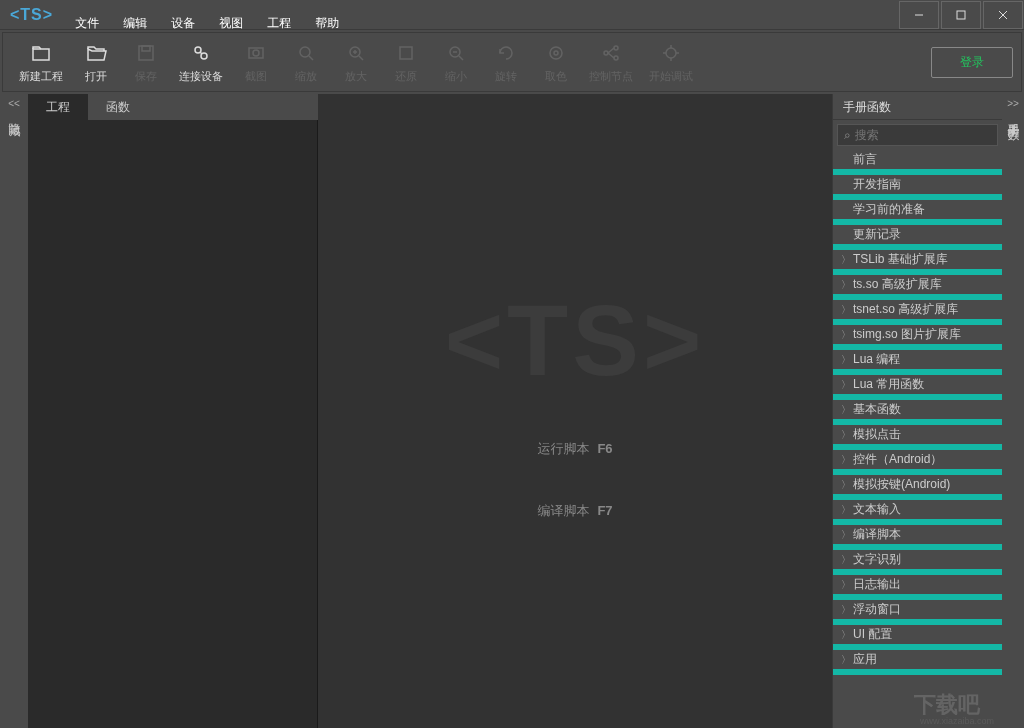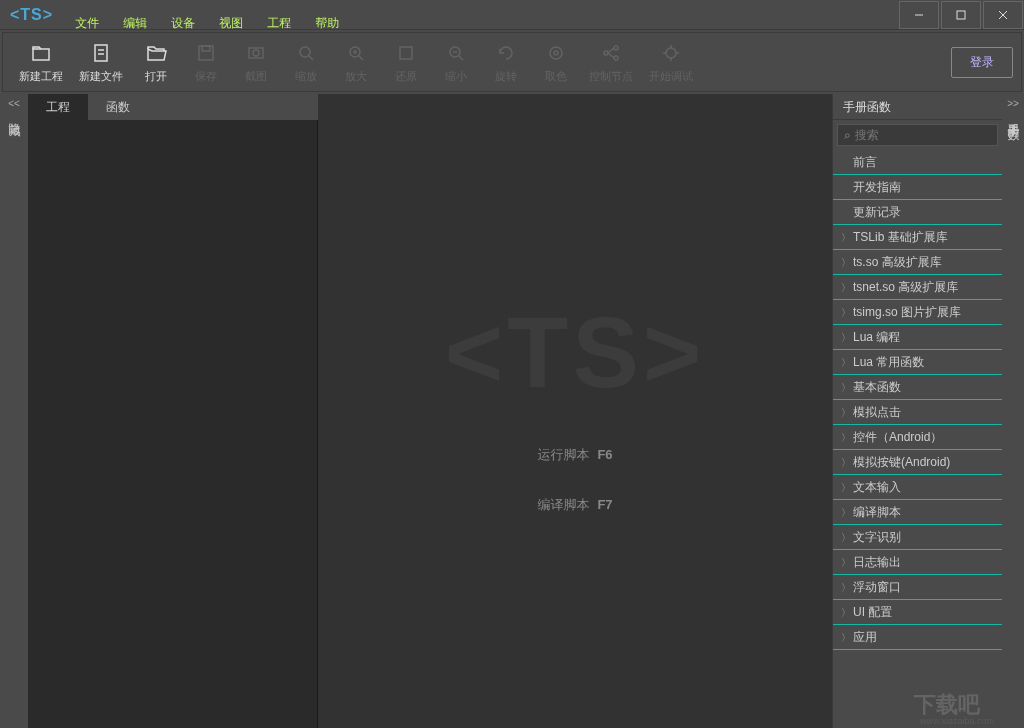--- a/index.html
+++ b/index.html
@@ -1,58 +1,58 @@
 <!DOCTYPE html>
 <html><head>
 <meta charset="utf-8">
 <style>
 * { margin: 0; padding: 0; box-sizing: border-box; font-family: "Microsoft YaHei", sans-serif; }
 body { background: #4a4a4a; width: 1024px; height: 728px; overflow: hidden; color: #ccc; font-size: 12px; }
 
 .menubar { height: 30px; background: #4a4a4a; display: flex; align-items: center; border-bottom: 1px solid #3a3a3a; }
 .logo { color: #4aa8d8; font-weight: bold; font-size: 16px; padding: 0 10px; letter-spacing: 1px; }
-.menu-item { padding: 0 12px; height: 14px; line-height: 30px; cursor: pointer; color: #bef264; }
+.menu-item { padding: 0 12px; height: 14px; line-height: 30px; cursor: pointer; color: #ffffff; }
 .window-controls { margin-left: auto; display: flex; }
 .win-btn { width: 40px; height: 28px; display: flex; align-items: center; justify-content: center; cursor: pointer; margin: 1px; background: #4a4a4a; border: 1px solid #666; }
 .win-btn svg { stroke: #ddd; fill: none; }
 
 .toolbar { height: 60px; background: #4a4a4a; display: flex; align-items: center; padding: 4px 8px; border: 1px solid #3a3a3a; margin: 2px; }
 .tool-btn { display: flex; flex-direction: column; align-items: center; justify-content: center; padding: 4px 8px; min-width: 50px; cursor: pointer; }
 .tool-btn.disabled { opacity: 0.4; cursor: default; }
 .tool-icon { height: 24px; display: flex; align-items: center; justify-content: center; }
 .tool-icon svg { stroke: #ddd; fill: none; stroke-width: 1.5; }
 .tool-btn.disabled .tool-icon svg { stroke: #888; }
 .tool-label { font-size: 11px; margin-top: 4px; color: #ddd; }
 .tool-btn.disabled .tool-label { color: #888; }
-.login-btn { margin-left: auto; padding: 6px 18px; border: 1px solid #888; cursor: pointer; color: #c4b5fd; border-radius: 2px; }
+.login-btn { margin-left: auto; padding: 6px 28px; border: 1px solid #888; cursor: pointer; color: #22c55e; border-radius: 2px; }
 
 .main-area { display: flex; height: 636px; }
 
 .left-rail { width: 28px; background: #4a4a4a; display: flex; flex-direction: column; align-items: center; padding-top: 4px; }
 .rail-arrows { font-size: 10px; color: #aaa; }
 .rail-text { writing-mode: vertical-rl; font-size: 12px; color: #ccc; margin-top: 4px; letter-spacing: 2px; }
 
 .left-panel { width: 290px; background: #2a2a2a; display: flex; flex-direction: column; }
 .panel-tabs { height: 26px; background: #4a4a4a; display: flex; }
 .panel-tab { padding: 0 18px; height: 26px; line-height: 26px; cursor: pointer; color: #ccc; }
 .panel-tab.active { background: #2a2a2a; }
 .panel-body { flex: 1; background: #2a2a2a; border-right: 1px solid #1a1a1a; }
 
 .editor-area { flex: 1; background: #323232; display: flex; flex-direction: column; align-items: center; justify-content: center; position: relative; }
 .ts-watermark { color: #3c3c3c; font-size: 100px; font-weight: bold; letter-spacing: 4px; margin-bottom: 20px; }
-.shortcut-line { color: #888; font-size: 13px; margin: 16px 0; }
+.shortcut-line { color: #888; font-size: 13px; margin: 22px 0; }
 .shortcut-line b { font-weight: bold; margin-left: 8px; }
 
 .right-panel { width: 170px; background: #4a4a4a; display: flex; flex-direction: column; border-left: 1px solid #3a3a3a; }
 .right-header { height: 26px; line-height: 26px; padding: 0 10px; background: #4a4a4a; color: #ddd; border-bottom: 1px solid #3a3a3a; }
 .search-box { margin: 4px; height: 22px; background: #3a3a3a; border: 1px solid #555; display: flex; align-items: center; padding: 0 6px; }
 .search-box input { background: transparent; border: none; outline: none; color: #22c55e; font-size: 12px; flex: 1; }
 .search-box span { color: #888; margin-right: 4px; }
 .tree { flex: 1; overflow-y: auto; }
-.tree-item { height: 25px; line-height: 25px; padding: 0 8px; cursor: pointer; color: #ccc; font-size: 12px; border-bottom: 1px solid #14b8a6; display: flex; align-items: center; }
+.tree-item { height: 25px; line-height: 25px; padding: 0 8px; cursor: pointer; color: #ccc; font-size: 12px; border-bottom: 6px solid #14b8a6; display: flex; align-items: center; }
 .tree-chev { width: 12px; font-size: 10px; color: #aaa; }
 .tree-item.leaf { padding-left: 20px; }
 .tree::-webkit-scrollbar { width: 10px; }
 .tree::-webkit-scrollbar-track { background: #3a3a3a; }
 .tree::-webkit-scrollbar-thumb { background: #6a6a6a; }
 
 .right-rail { width: 22px; background: #4a4a4a; display: flex; flex-direction: column; align-items: center; padding-top: 4px; }
 
 .watermark { position: absolute; bottom: 8px; right: 44px; color: rgba(180,180,180,0.25); font-size: 22px; font-weight: bold; pointer-events: none; }
 .watermark-sub { position: absolute; bottom: 2px; right: 30px; color: rgba(180,180,180,0.15); font-size: 9px; pointer-events: none; }
@@ -97,44 +97,44 @@
           <svg width="22" height="22" viewBox="0 0 22 22">
             <rect x="3" y="7" width="16" height="11"></rect>
             <path d="M3 7 L3 5 L9 5 L11 7"></path>
           </svg>
         </div>
         <div class="tool-label">新建工程</div>
       </div>
       <div class="tool-btn">
         <div class="tool-icon">
           <svg width="22" height="22" viewBox="0 0 22 22">
-            <rect x="5" y="3" width="12" height="16"></rect>
-            <line x1="8" y1="8" x2="14" y2="8"></line>
-            <line x1="8" y1="12" x2="14" y2="12"></line>
-          </svg>
-        </div>
-        <div class="tool-label">新建文件</div>
-      </div>
-      <div class="tool-btn">
-        <div class="tool-icon">
-          <svg width="22" height="22" viewBox="0 0 22 22">
             <path d="M3 7 L3 18 L19 18 L21 9 L7 9 Z"></path>
             <path d="M3 7 L3 5 L9 5 L11 7 L19 7 L19 9"></path>
           </svg>
         </div>
         <div class="tool-label">打开</div>
       </div>
       <div class="tool-btn disabled">
         <div class="tool-icon">
           <svg width="22" height="22" viewBox="0 0 22 22">
             <rect x="4" y="4" width="14" height="14"></rect>
             <rect x="7" y="4" width="8" height="5"></rect>
           </svg>
         </div>
         <div class="tool-label">保存</div>
+      </div>
+      <div class="tool-btn">
+        <div class="tool-icon">
+          <svg width="22" height="22" viewBox="0 0 22 22">
+            <circle cx="8" cy="8" r="3"></circle>
+            <circle cx="14" cy="14" r="3"></circle>
+            <line x1="10" y1="10" x2="12" y2="12"></line>
+          </svg>
+        </div>
+        <div class="tool-label">连接设备</div>
       </div>
       <div class="tool-btn disabled">
         <div class="tool-icon">
           <svg width="22" height="22" viewBox="0 0 22 22">
             <rect x="4" y="6" width="14" height="10"></rect>
             <circle cx="11" cy="11" r="3"></circle>
           </svg>
         </div>
         <div class="tool-label">截图</div>
       </div>
@@ -253,20 +253,23 @@
       <input placeholder="搜索" style="">
     </div>
     <div class="tree" id="tree">
         <div class="tree-item leaf">
           <span>前言</span>
         </div>
         <div class="tree-item leaf">
           <span>开发指南</span>
         </div>
         <div class="tree-item leaf">
+          <span>学习前的准备</span>
+        </div>
+        <div class="tree-item leaf">
           <span>更新记录</span>
         </div>
         <div class="tree-item">
           <span class="tree-chev">〉</span>
           <span>TSLib 基础扩展库</span>
         </div>
         <div class="tree-item">
           <span class="tree-chev">〉</span>
           <span>ts.so 高级扩展库</span>
         </div>

